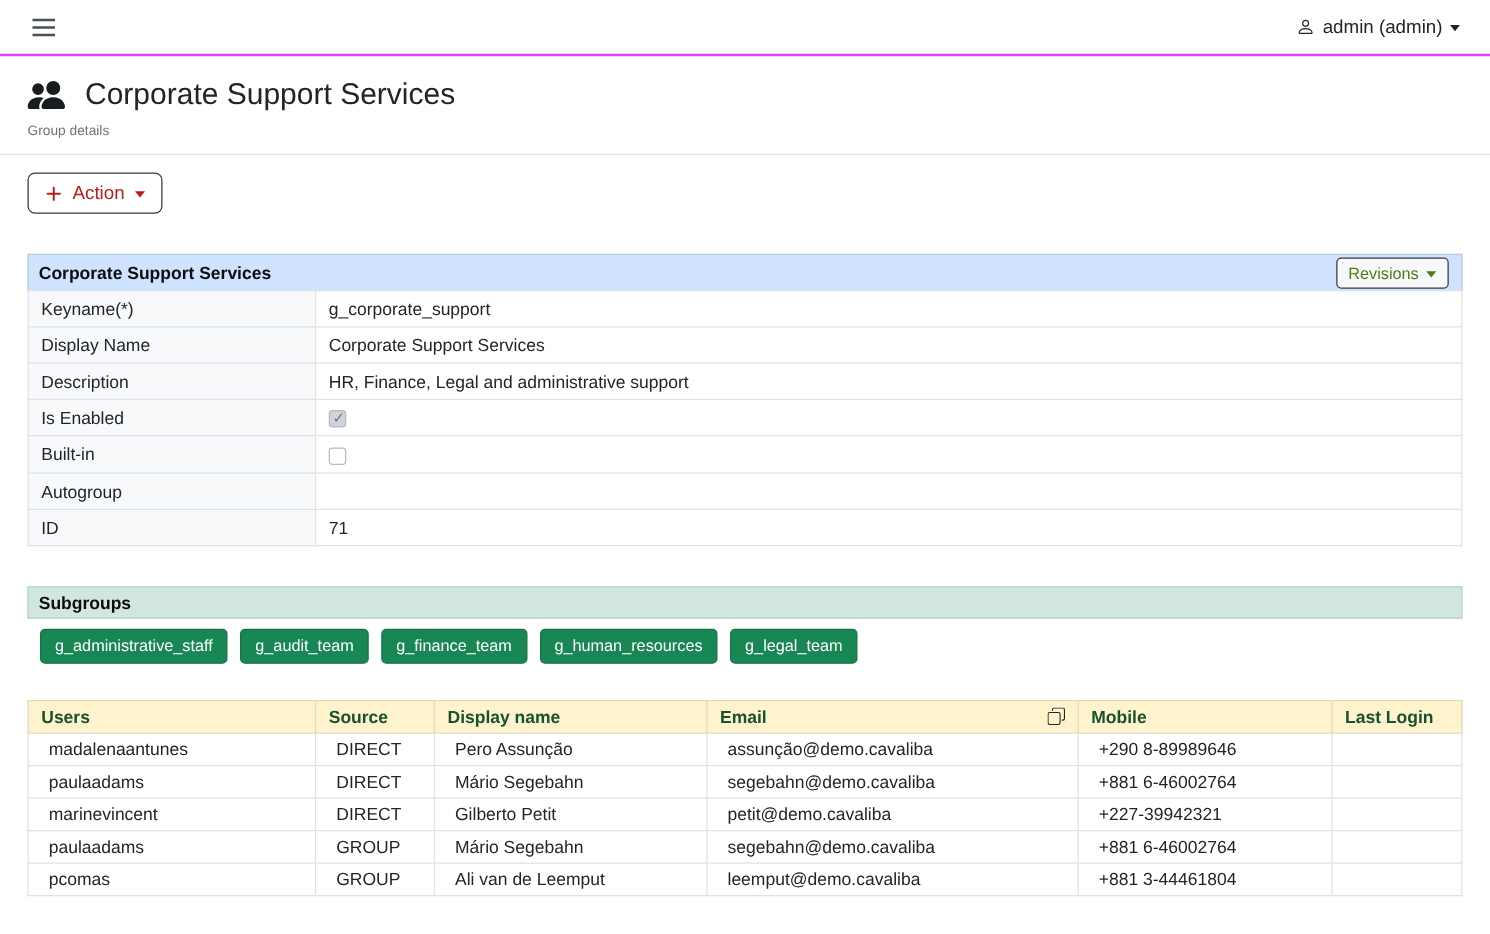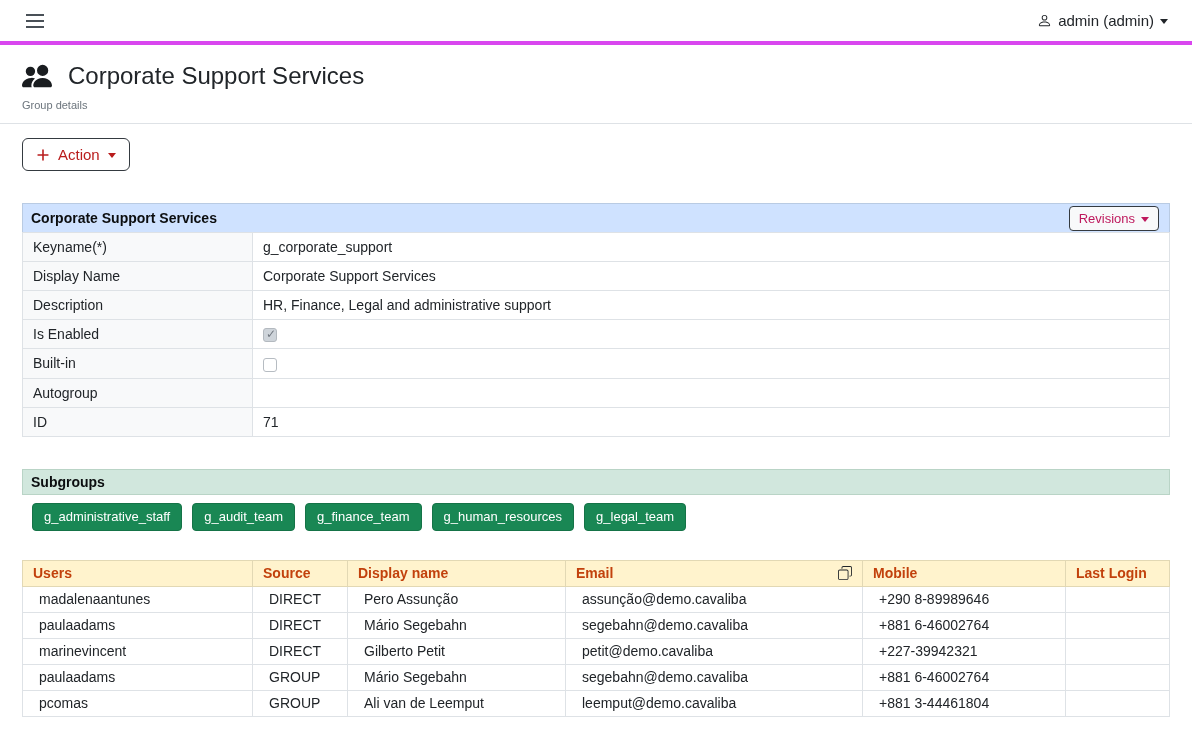--- a/index.html
+++ b/index.html
@@ -8,21 +8,21 @@
     width: 1192px; height: 747px; overflow: hidden;
     background: #ffffff; color: #212529;
     font-family: "Liberation Sans", "DejaVu Sans", sans-serif;
     font-size: 14px;
   }
 
   
   .topbar {
     height: 45px; display: flex; align-items: center;
     justify-content: space-between; padding: 0 24px;
-    border-bottom: 4px solid #d946ef; background: #fff;
+    border-bottom: 2px solid #d946ef; background: #fff;
   }
   .hamburger { display: inline-flex; flex-direction: column; gap: 4px; cursor: pointer; padding: 4px 2px; }
   .hamburger span { display: block; width: 18px; height: 2px; background: #495057; }
   .user-menu { display: inline-flex; align-items: center; gap: 6px; font-size: 15px; cursor: pointer; }
   .caret {
     display: inline-block; width: 0; height: 0;
     border-left: 4px solid transparent; border-right: 4px solid transparent;
     border-top: 5px solid currentColor; margin-top: 2px;
   }
 
@@ -51,21 +51,21 @@
   .panel-header {
     display: flex; align-items: center; justify-content: space-between;
     font-weight: bold; font-size: 14px; color: #0b0d0f;
     border: 1px solid #b9cbe3; padding: 2px 8px;
   }
   .panel-header.blue  { background: var(--details-header-bg, #cfe2ff); height: 30px; }
   .panel-header.green { background: var(--subgroups-header-bg, #d1e7dd); border-color: #b9d4c6; height: 26px; }
 
   .revisions-btn {
     display: inline-flex; align-items: center; gap: 6px;
-    background: #f8f9fa; color: #be185d;
+    background: #f8f9fa; color: #4d7c0f;
     border: 1px solid #343a40; border-radius: 4px;
     font-size: 13px; font-family: inherit; font-weight: normal;
     padding: 2px 9px; height: 25px; cursor: pointer; margin-right: 2px;
   }
 
   table.details { width: 100%; border-collapse: collapse; margin-top: -1px; }
   table.details td { border: 1px solid #dee2e6; padding: 6px 10px; font-size: 14px; height: 29px; }
   table.details td.label-cell { background: #f8f9fa; width: 230px; }
   table.details td.value-cell { background: #fff; }
 
@@ -87,21 +87,21 @@
     border: 1px solid #157347; border-radius: 4px;
     font-size: 13px; font-family: inherit;
     padding: 5px 11px; height: 28px; margin-right: 10px; cursor: pointer;
   }
 
   
   table.users { width: 100%; border-collapse: collapse; margin-top: 23px; }
   table.users th {
     background: var(--users-header-bg, #fff3cd);
     border: 1px solid #e2d8b4; padding: 3px 10px;
-    font-size: 14px; font-weight: bold; text-align: left; height: 26px; color: #c2410c;
+    font-size: 14px; font-weight: bold; text-align: left; height: 26px; color: #14532d;
   }
   table.users td {
     border: 1px solid #dee2e6; padding: 4px 16px;
     font-size: 14px; height: 26px; background: #fff;
   }
   .th-wrap { display: flex; align-items: center; justify-content: space-between; }
   .copy-icon { display: inline-flex; color: #212529; cursor: pointer; }
 </style>
 </head>
 <body>

